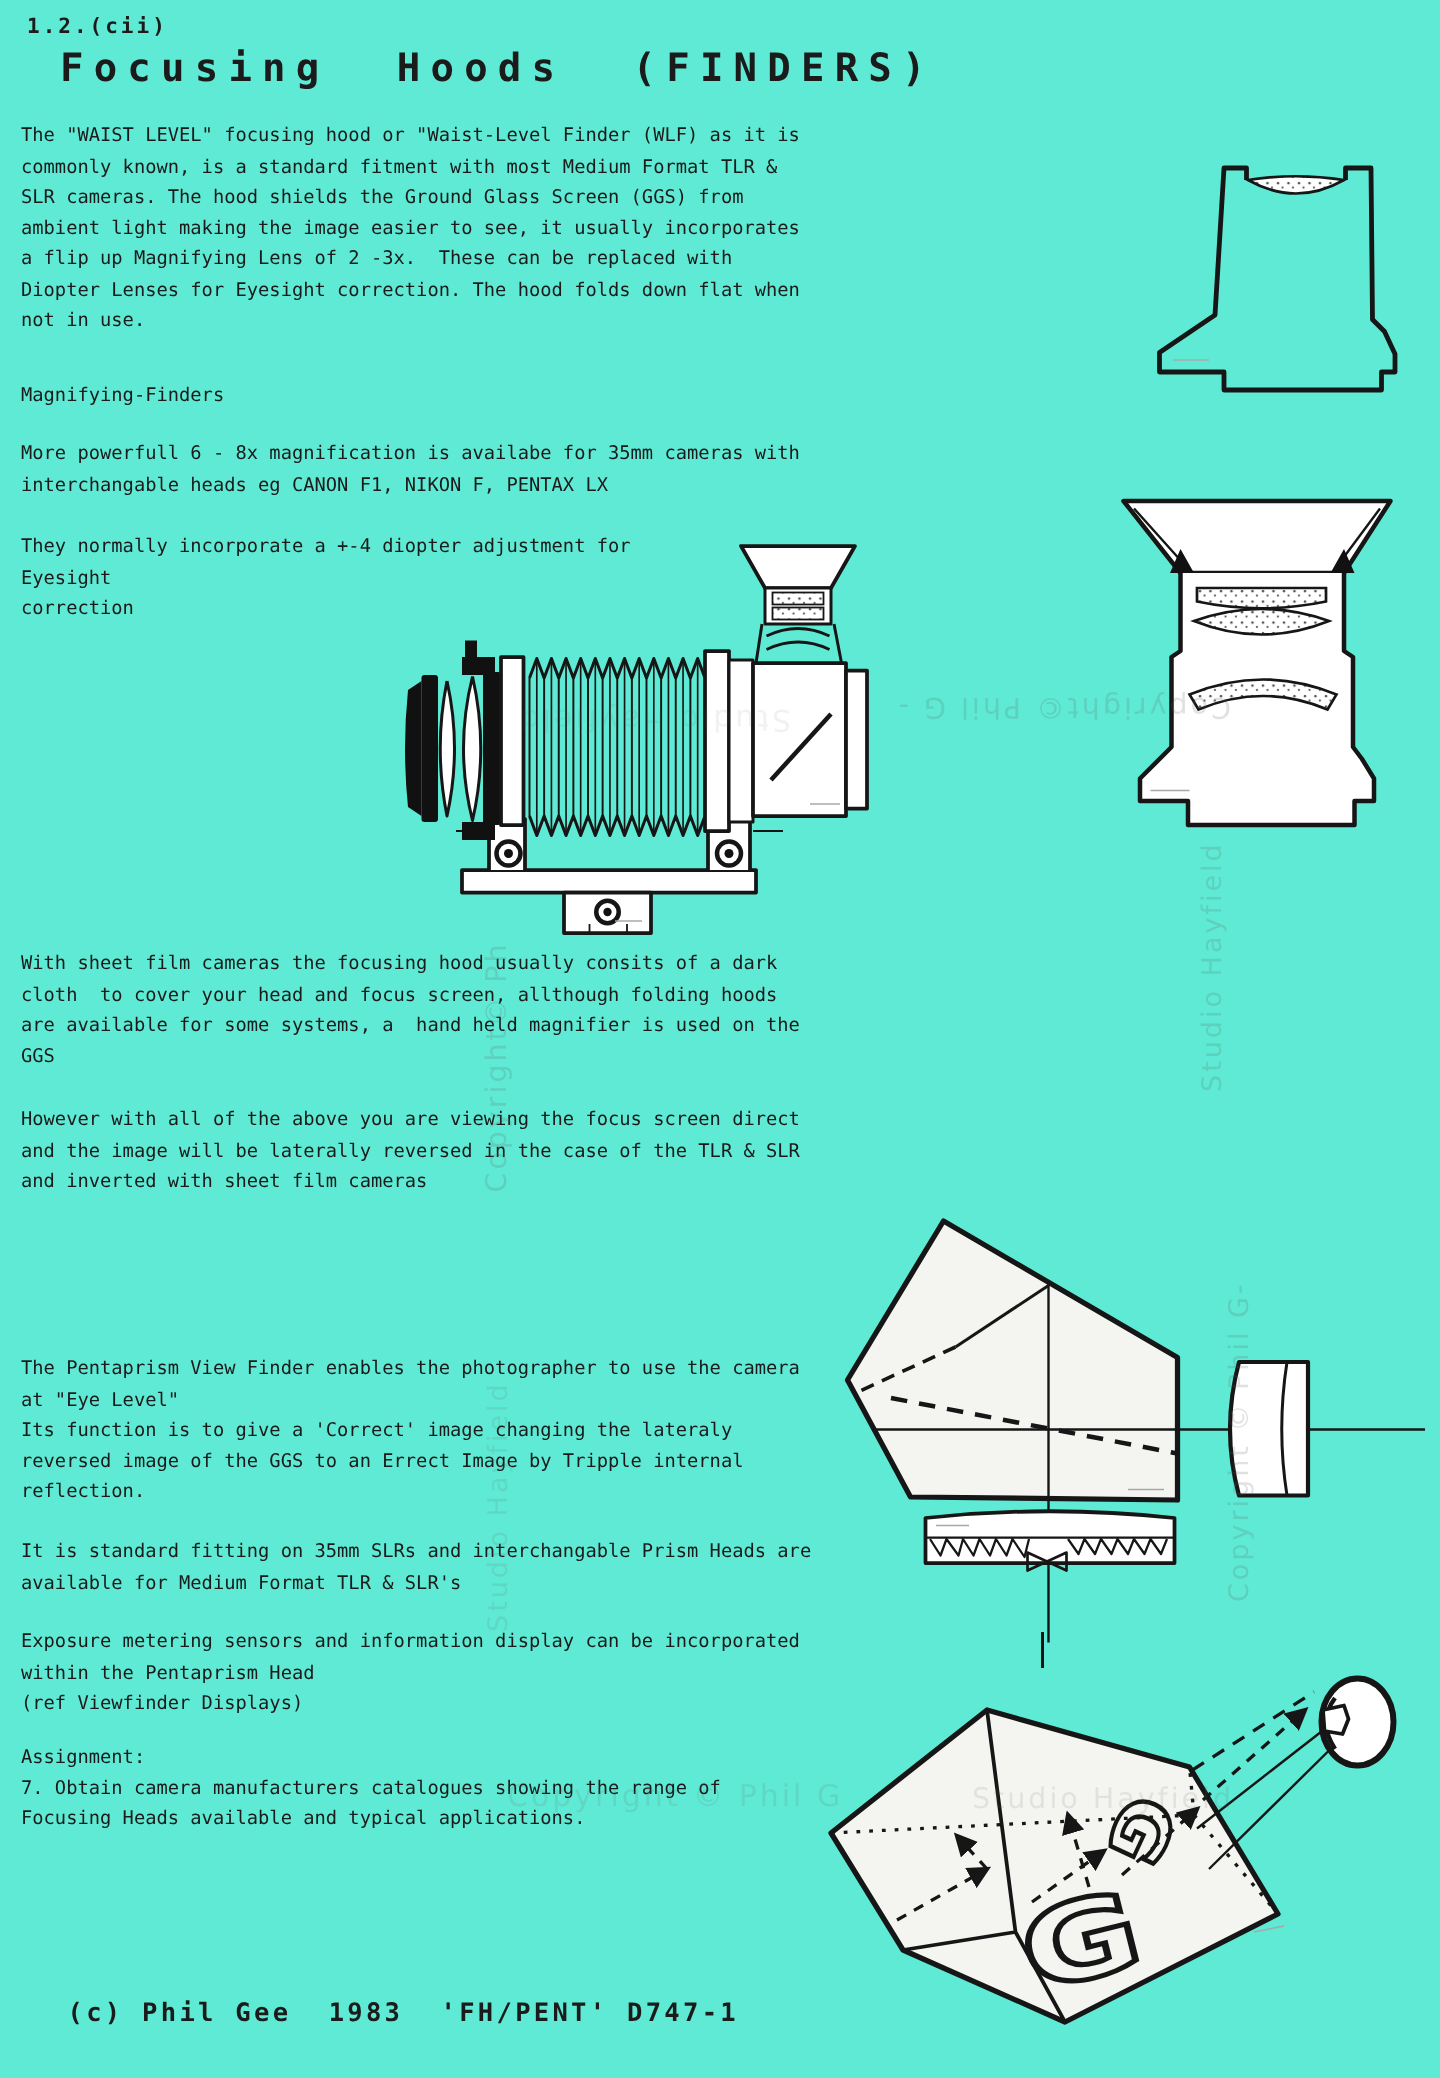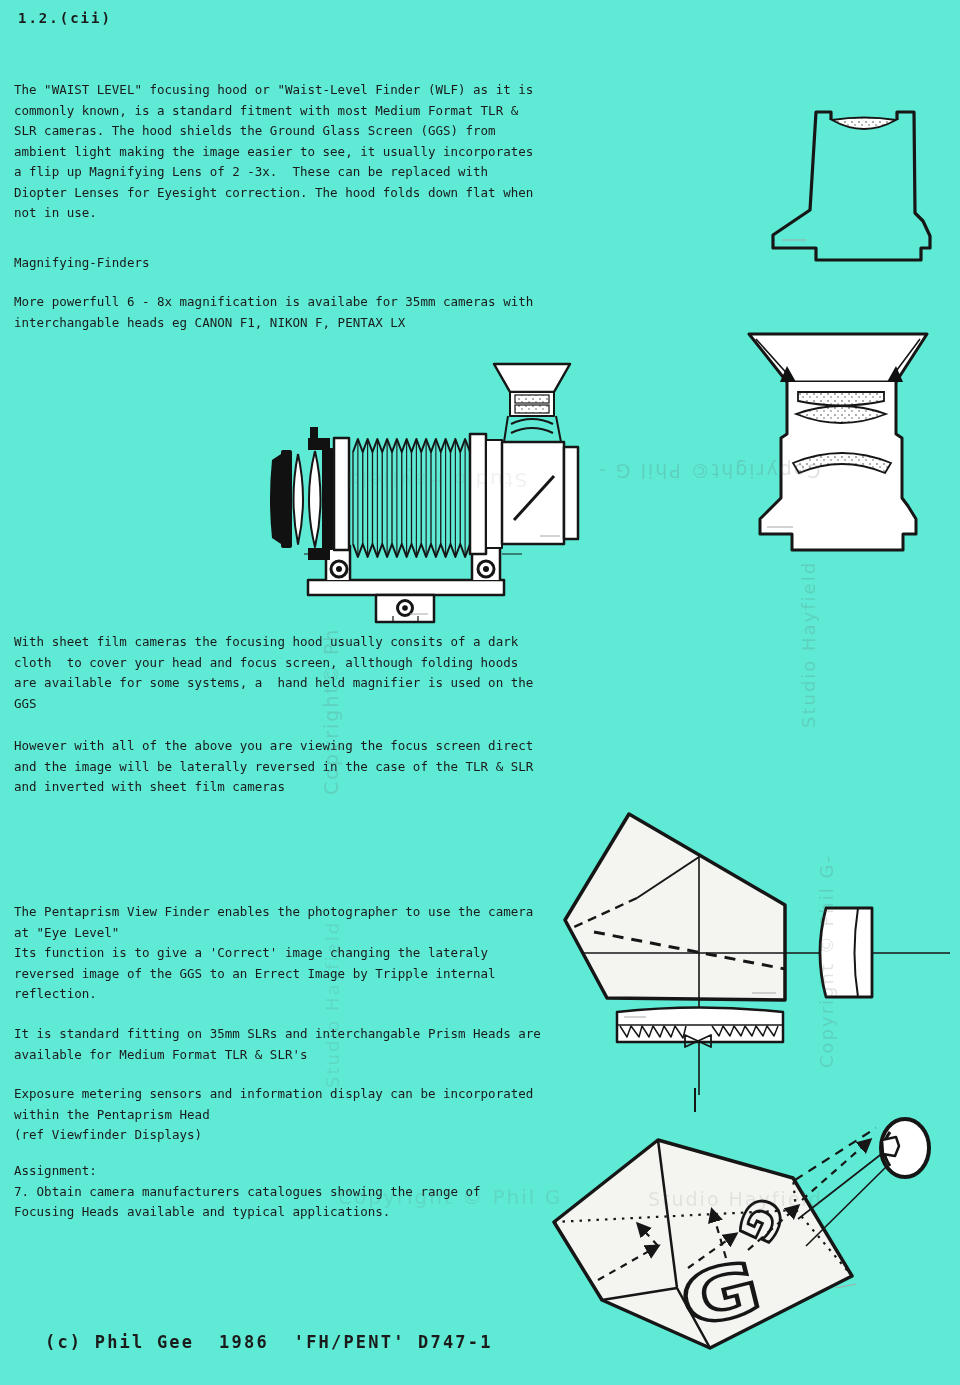--- a/index.html
+++ b/index.html
@@ -19,31 +19,34 @@
   .wm.v{transform-origin:left top;transform:rotate(-90deg);}
   .wm.flip{transform:rotate(180deg);}
   .gletter{font-family:"DejaVu Sans",sans-serif;font-weight:bold;fill:none;stroke:#161616;}
 </style>
 </head>
 <body>
 
 <div class="page">
 
   <div class="hdr-num">1.2.(cii)</div>
+  <h1 class="h-main">Focusing  Hoods  (FINDERS)</h1>
 
   <div class="txt" style="left:14px;top:80px;">The "WAIST LEVEL" focusing hood or "Waist-Level Finder (WLF) as it is
 commonly known, is a standard fitment with most Medium Format TLR &amp;
 SLR cameras. The hood shields the Ground Glass Screen (GGS) from
 ambient light making the image easier to see, it usually incorporates
 a flip up Magnifying Lens of 2 -3x.  These can be replaced with
 Diopter Lenses for Eyesight correction. The hood folds down flat when
 not in use.</div>
   <div class="txt" style="left:14px;top:253px;">Magnifying-Finders</div>
   <div class="txt" style="left:14px;top:292px;">More powerfull 6 - 8x magnification is availabe for 35mm cameras with
 interchangable heads eg CANON F1, NIKON F, PENTAX LX</div>
+  <div class="txt" style="left:14px;top:354px;width:470px;">They normally incorporate a +-4 diopter adjustment for Eyesight
+correction</div>
   <div class="txt" style="left:14px;top:736px;">However with all of the above you are viewing the focus screen direct
 and the image will be laterally reversed in the case of the TLR &amp; SLR
 and inverted with sheet film cameras</div>
   <div class="txt" style="left:14px;top:632px;">With sheet film cameras the focusing hood usually consits of a dark
 cloth  to cover your head and focus screen, allthough folding hoods
 are available for some systems, a  hand held magnifier is used on the
 GGS</div>
   <div class="txt" style="left:14px;top:902px;">The Pentaprism View Finder enables the photographer to use the camera
 at "Eye Level"
 Its function is to give a 'Correct' image changing the lateraly
@@ -51,21 +54,21 @@
 reflection.</div>
   <div class="txt" style="left:14px;top:1024px;">It is standard fitting on 35mm SLRs and interchangable Prism Heads are
 available for Medium Format TLR &amp; SLR's</div>
   <div class="txt" style="left:14px;top:1084px;">Exposure metering sensors and information display can be incorporated
 within the Pentaprism Head
 (ref Viewfinder Displays)</div>
   <div class="txt" style="left:14px;top:1161px;">Assignment:
 7. Obtain camera manufacturers catalogues showing the range of
 Focusing Heads available and typical applications.</div>
 
-  <div class="footer">(c) Phil Gee  1986  'FH/PENT' D747-1</div>
+  <div class="footer">(c) Phil Gee  1983  'FH/PENT' D747-1</div>
 
   <svg class="fig" style="left:752px;top:92px;" width="185" height="172" viewBox="0 0 185 172">
     <defs>
       <pattern id="stip1" width="7" height="7" patternUnits="userSpaceOnUse">
         <rect width="7" height="7" fill="#ffffff"></rect>
           <circle cx="2" cy="2" r="0.8" fill="#444"></circle>
           <circle cx="5" cy="5" r="0.7" fill="#444"></circle>
       </pattern>
     </defs>
     <g>

